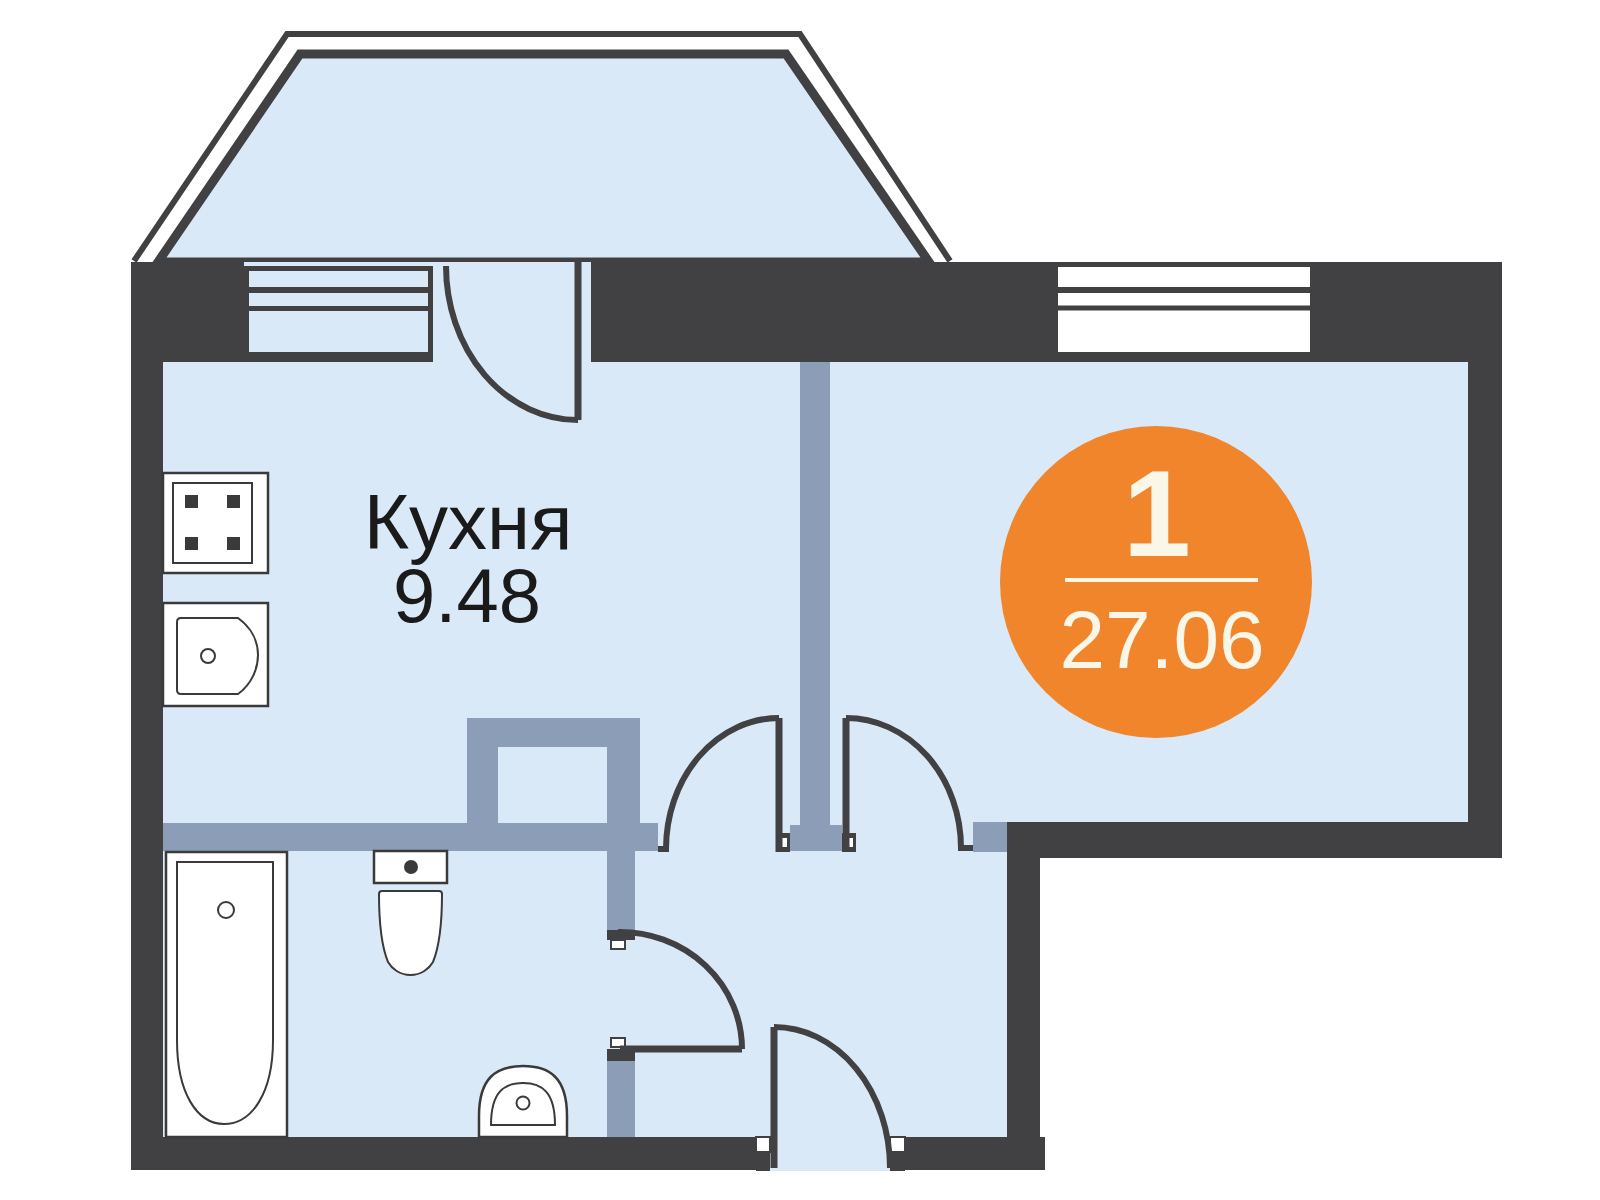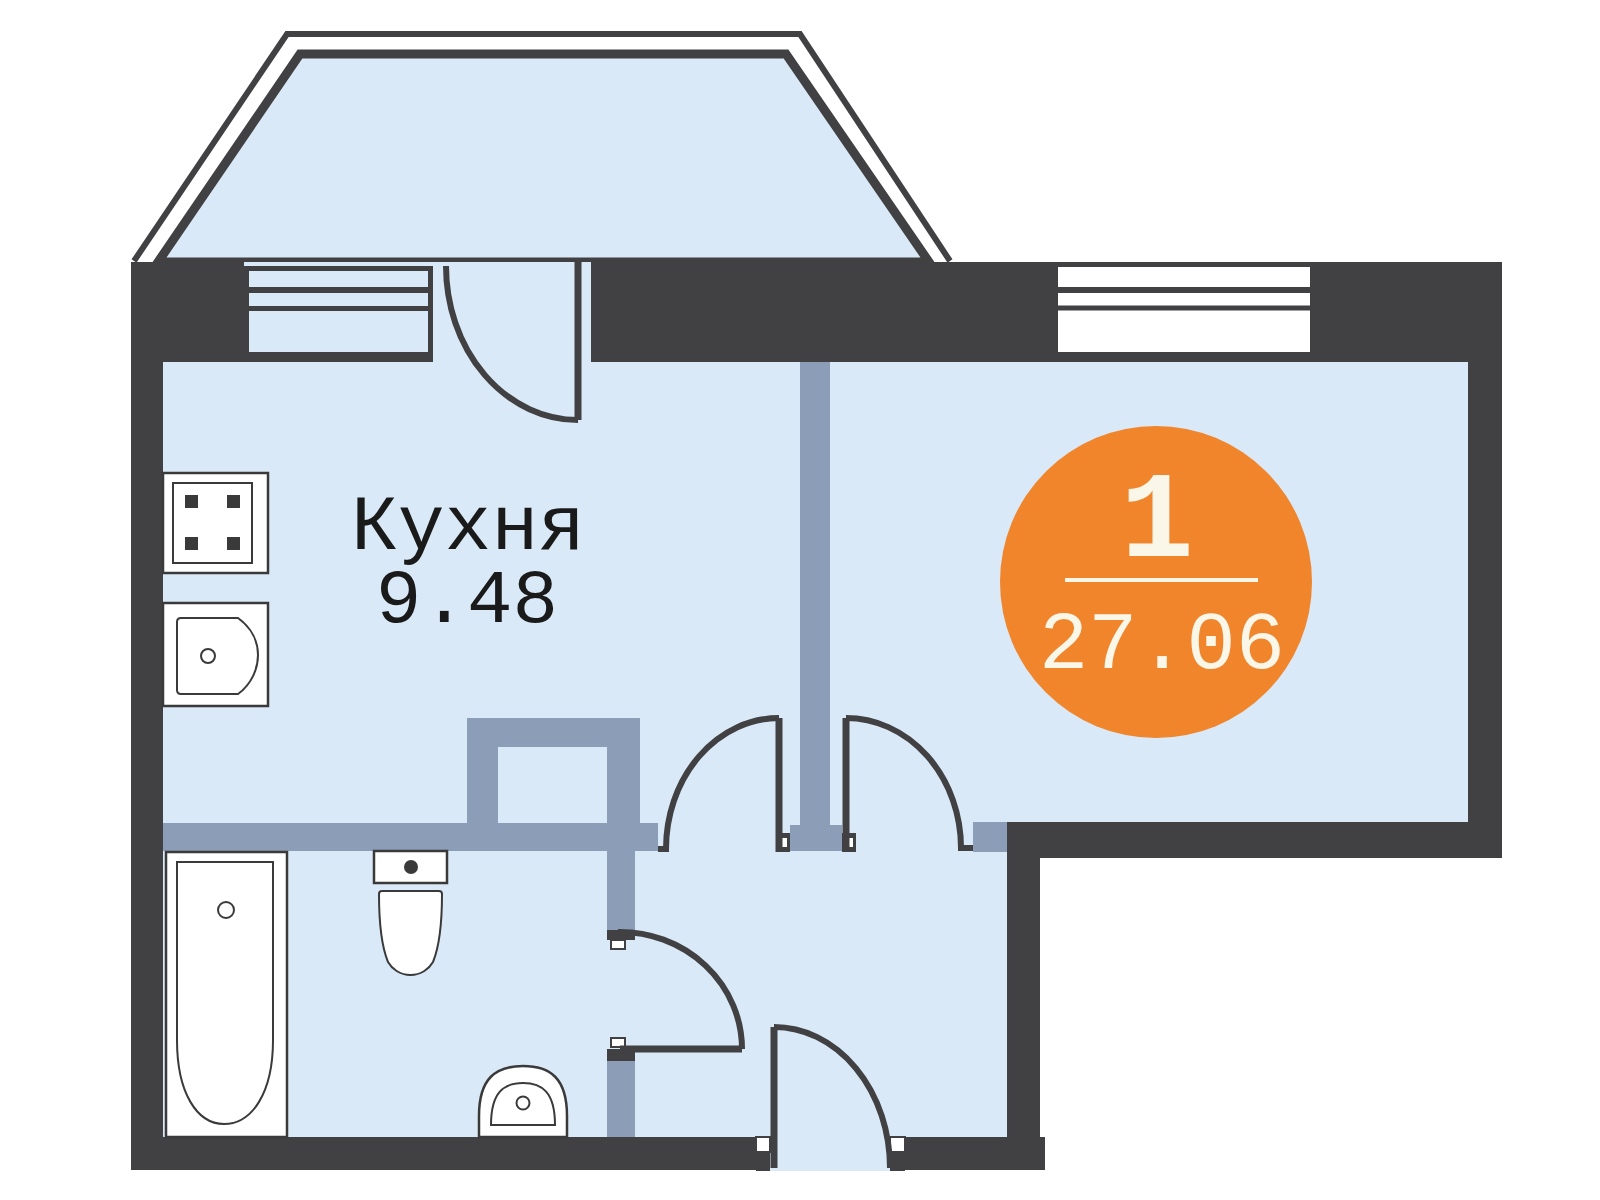--- a/index.html
+++ b/index.html
@@ -1,16 +1,16 @@
 <!DOCTYPE html>
 <html style="--bg: #FFFFFF; --wall: #414143; --room: #DAE9F7; --partition: #8C9DB7; --accent: #F0852C; --badge-text: #FAF6E8; --fixture-stroke: #3A3A3A; --label: #1A1A1A;"><head>
 <meta charset="utf-8">
 <style>
   html,body{margin:0;padding:0;background:var(--bg,#fff);}
-  .stage{width:1600px;height:1200px;position:relative;background:var(--bg,#fff);font-family:Liberation Mono, monospace;}
+  .stage{width:1600px;height:1200px;position:relative;background:var(--bg,#fff);font-family:Liberation Sans, sans-serif;}
   svg{display:block;}
   .w{fill:var(--wall,#414143);}
   .r{fill:var(--room,#DAE9F7);}
   .p{fill:var(--partition,#8C9DB7);}
   .wh{fill:#fff;}
   .ln{fill:none;stroke:var(--wall,#414143);}
   .fx{fill:#fff;stroke:var(--fixture-stroke,#3A3A3A);}
   .fxd{fill:var(--fixture-stroke,#3A3A3A);}
   .lbl{fill:var(--label,#1A1A1A);font-size:78px;text-anchor:middle;}
   .lbl2{fill:var(--label,#1A1A1A);font-size:76px;text-anchor:middle;}

